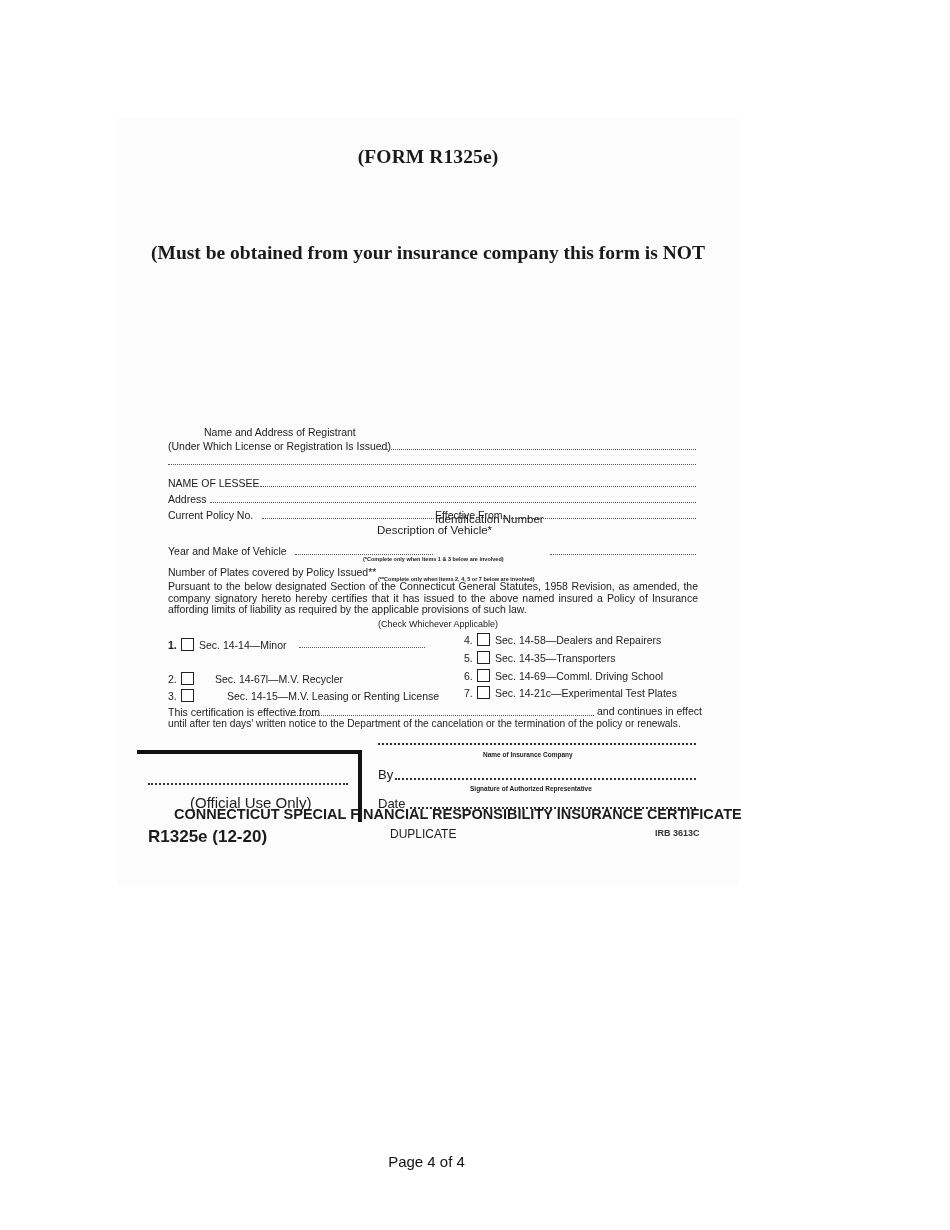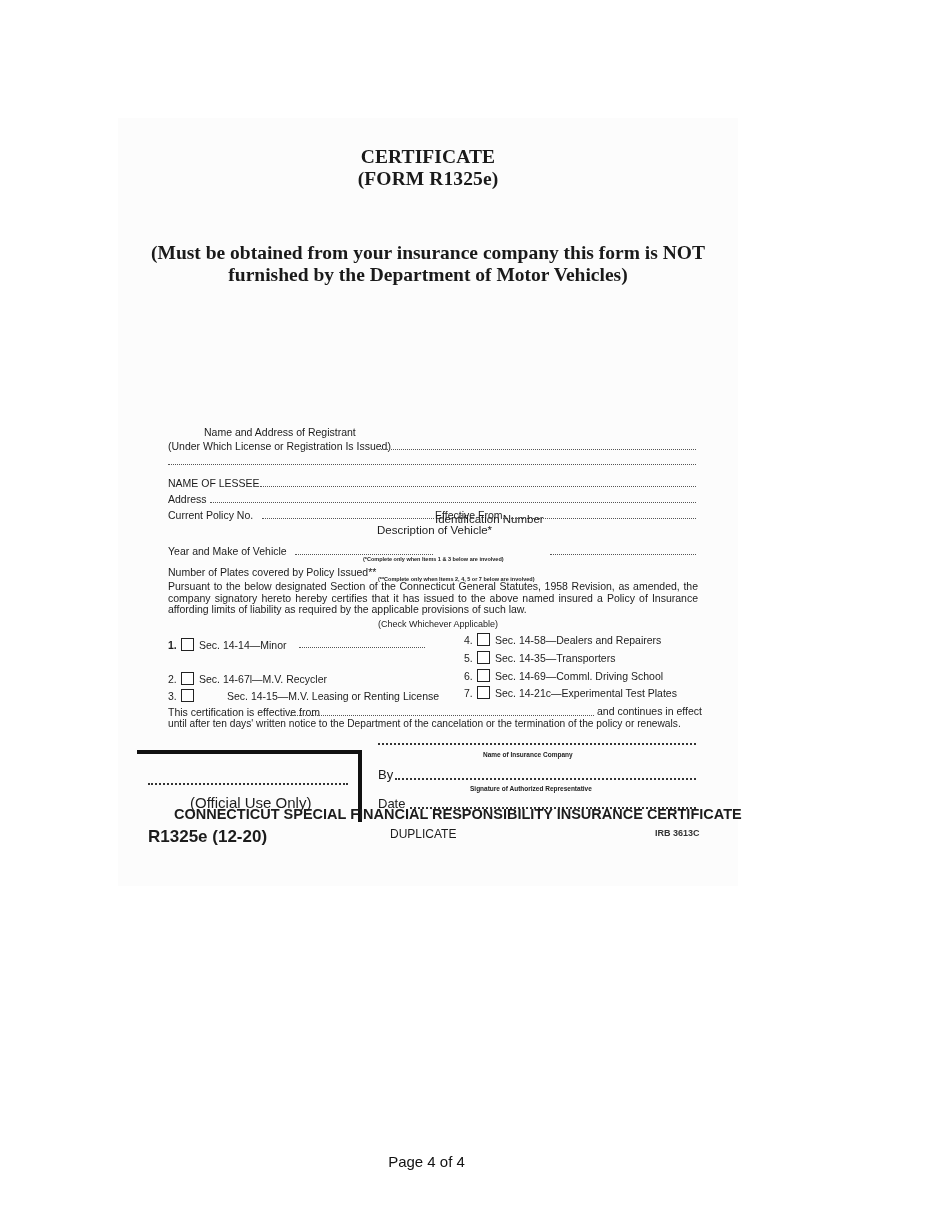--- a/index.html
+++ b/index.html
@@ -37,27 +37,25 @@
     position: absolute; left: 0; top: 1153px; width: 853px; text-align: center;
     font-family: "Liberation Sans", sans-serif; font-size: 15px; color: #111;
   }
 </style>
 </head>
 <body>
 
 <div class="scan"></div>
 
 <div class="title">
-  <div>CERTIFICATE</div>
   <div>(FORM R1325e)</div>
 </div>
 
 <div class="subtitle">
   <div>(Must be obtained from your insurance company this form is NOT</div>
-  <div>furnished by the Department of Motor Vehicles)</div>
 </div>
 
 <div class="form">
 
   <div class="t" style="left:168px; top:426px;padding-left:36px;">Name and Address of Registrant</div>
   <div class="t" style="left:168px; top:440px;">(Under Which License or Registration Is Issued)</div>
   <div class="dots" style="left:378px; top:449px; width:318px;"></div>
   <div class="dots" style="left:168px; top:464px; width:528px;"></div>
 
   <div class="t" style="left:168px; top:477px;">NAME OF LESSEE</div>
@@ -85,21 +83,21 @@
   <div class="para" style="left:168px; top:581px; width:530px;">Pursuant to the below designated Section of the Connecticut General Statutes, 1958 Revision, as amended, the company signatory hereto hereby certifies that it has issued to the above named insured a Policy of Insurance affording limits of liability as required by the applicable provisions of such law.</div>
   <div class="t" style="left:378px; top:618px; font-size:9px;">(Check Whichever Applicable)</div>
 
   <div class="t bold" style="left:168px; top:639px;">1.</div>
   <div class="cb" style="left:181px; top:638px;"></div>
   <div class="t" style="left:199px; top:639px;">Sec. 14-14—Minor</div>
   <div class="dots" style="left:299px; top:647px; width:126px;"></div>
 
   <div class="t" style="left:168px; top:673px;">2.</div>
   <div class="cb" style="left:181px; top:672px;"></div>
-  <div class="t" style="left:199px; top:673px;">Sec. 14-67l—M.V. Recycler</div>
+  <div class="t" style="left:215px; top:673px;">Sec. 14-67l—M.V. Recycler</div>
 
   <div class="t" style="left:168px; top:690px;">3.</div>
   <div class="cb" style="left:181px; top:689px;"></div>
   <div class="t" style="left:199px; top:690px;margin-left:28px;">Sec. 14-15—M.V. Leasing or Renting License</div>
 
   <div class="t" style="left:464px; top:634px;">4.</div>
   <div class="cb" style="left:477px; top:633px;"></div>
   <div class="t" style="left:495px; top:634px;">Sec. 14-58—Dealers and Repairers</div>
 
   <div class="t" style="left:464px; top:652px;">5.</div>

